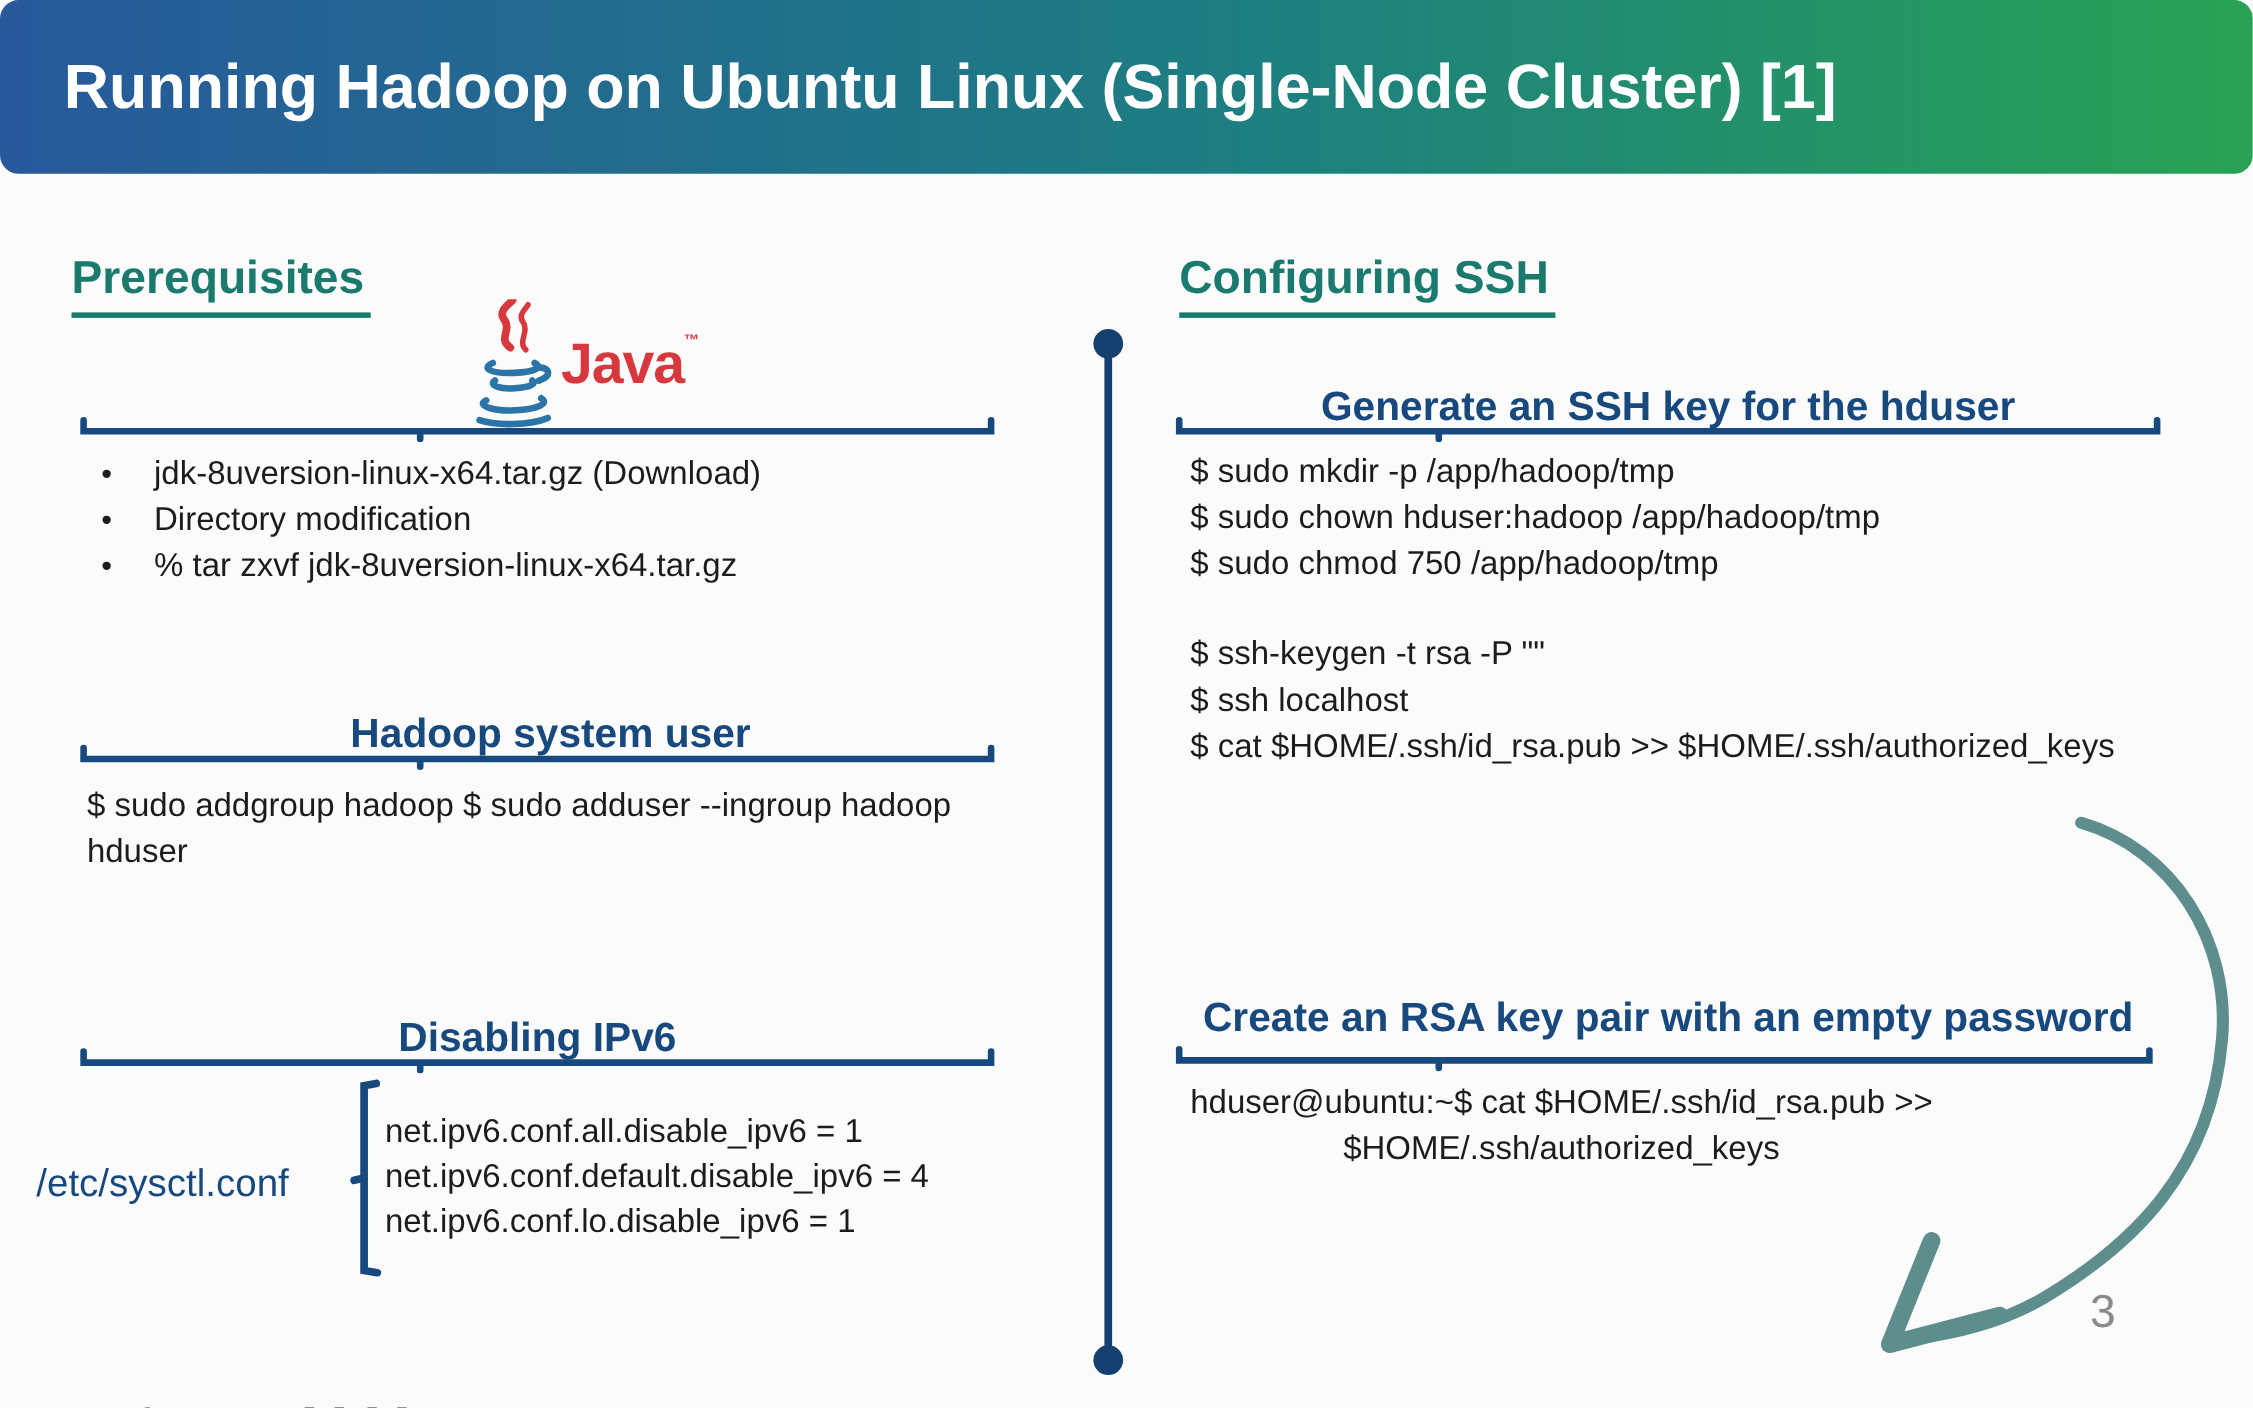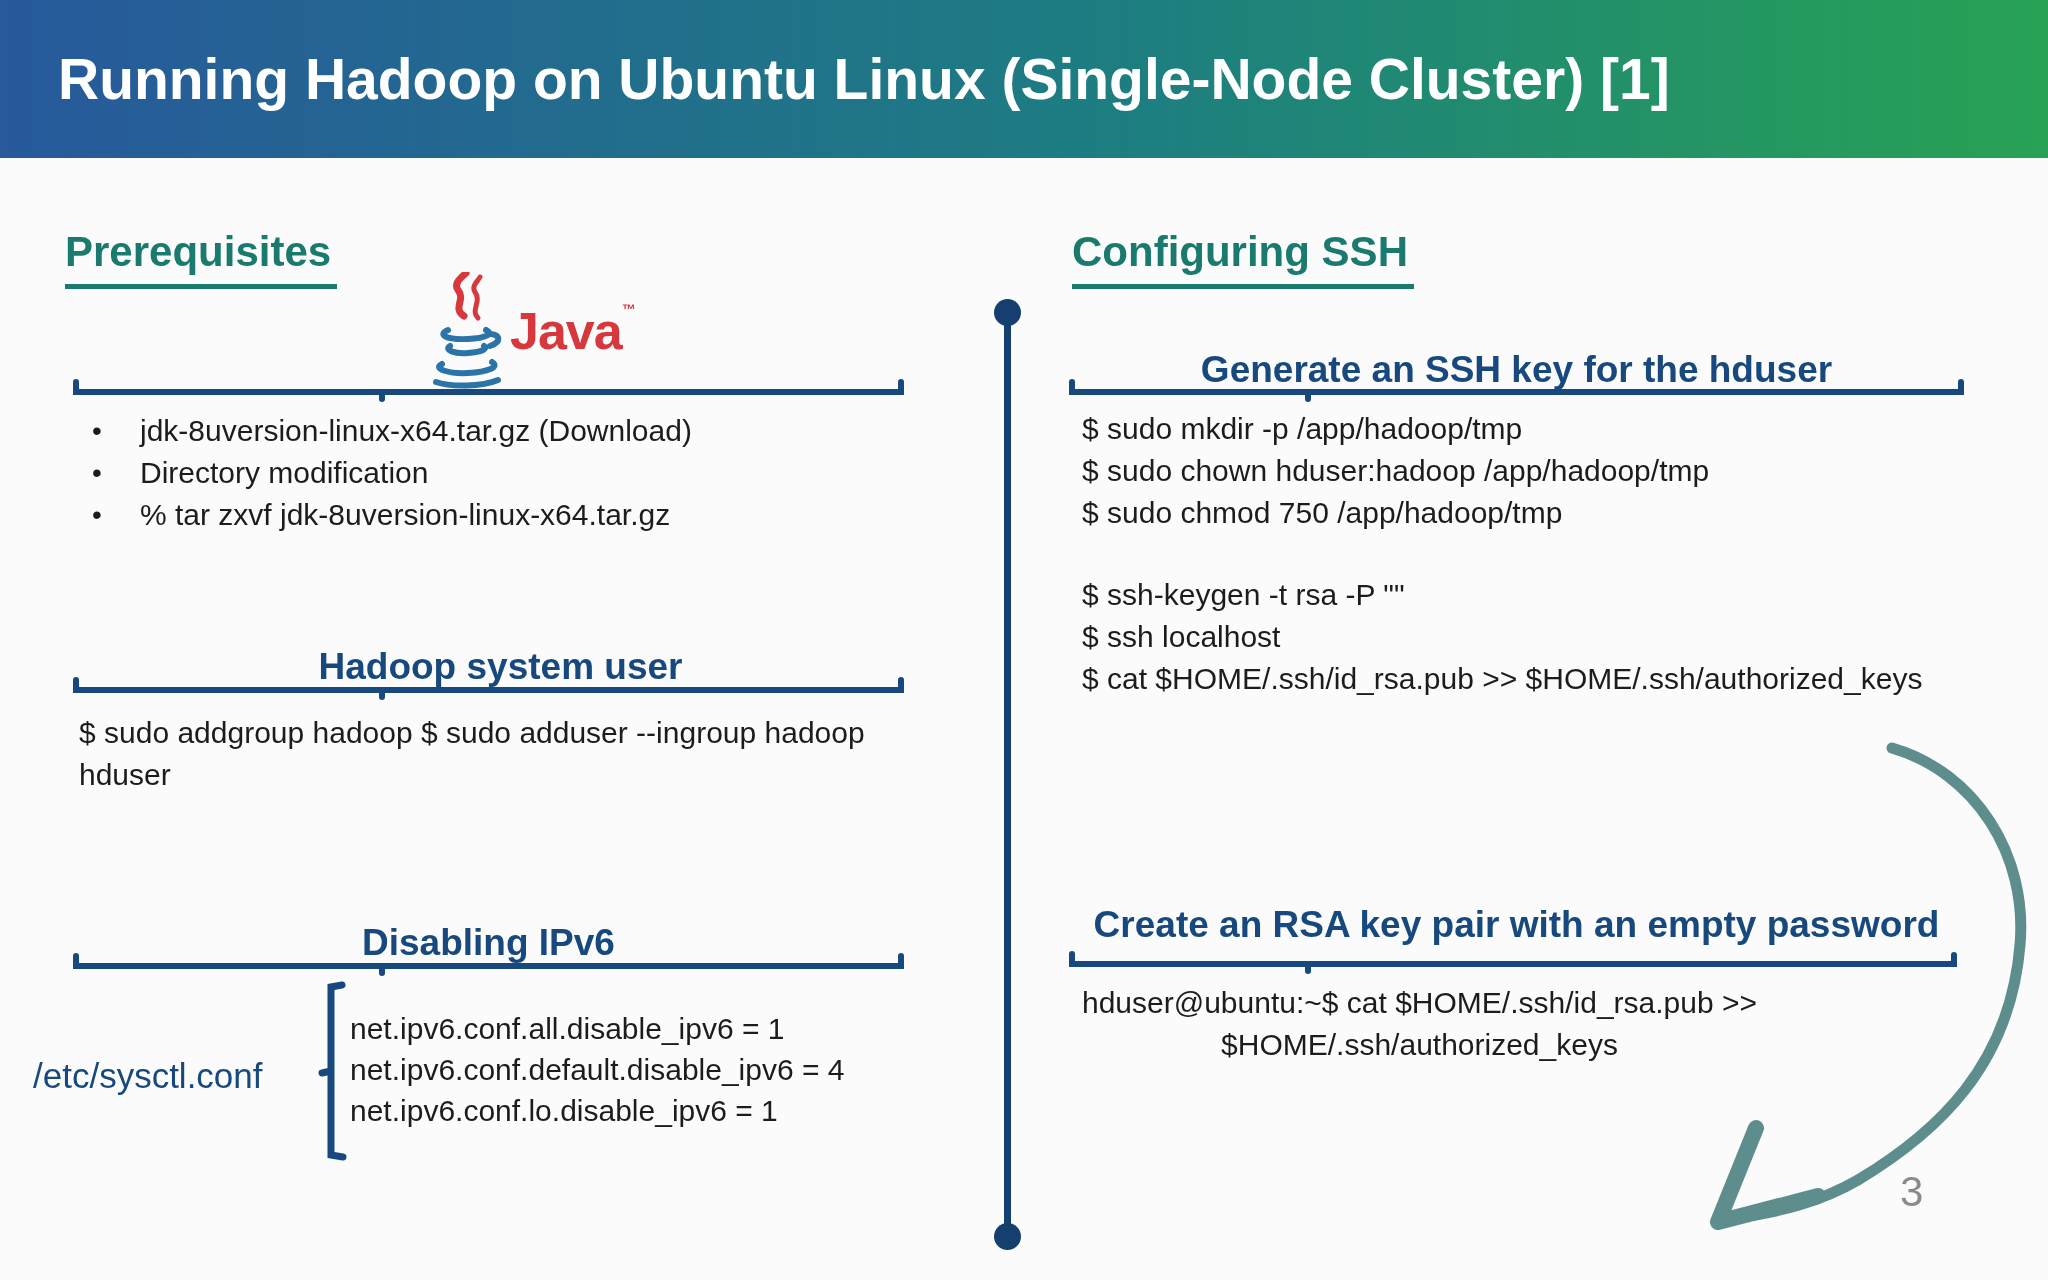--- a/index.html
+++ b/index.html
@@ -12,21 +12,21 @@
   html,body{width:2048px;height:1280px;}
   body{
     position:relative; overflow:hidden; background:var(--background);
     font-family:"Liberation Sans", sans-serif; color:var(--body-text);
   }
   .abs{position:absolute;}
   
   .header{
     left:0; top:0; width:2048px; height:158px;
     background:linear-gradient(90deg, var(--header-gradient-start) 0%, var(--header-gradient-mid) 55%, var(--header-gradient-end) 100%);
-    display:flex; align-items:center;
+    display:flex; align-items:center;border-radius:17px;
   }
   .header h1{
     margin-left:58px; color:#ffffff; font-size:57px; font-weight:bold; letter-spacing:0px; white-space:nowrap;
   }
   
   .section-heading{
     color:var(--teal-heading); font-size:42px; font-weight:bold;
     border-bottom:5px solid var(--teal-heading); padding-bottom:8px; padding-right:6px;
     display:inline-block; white-space:nowrap;
   }

